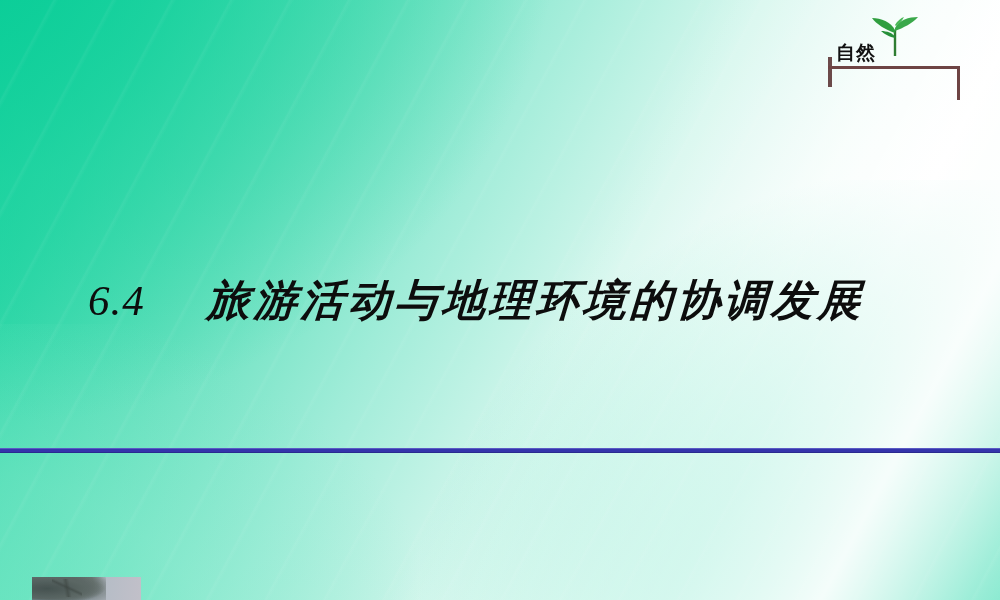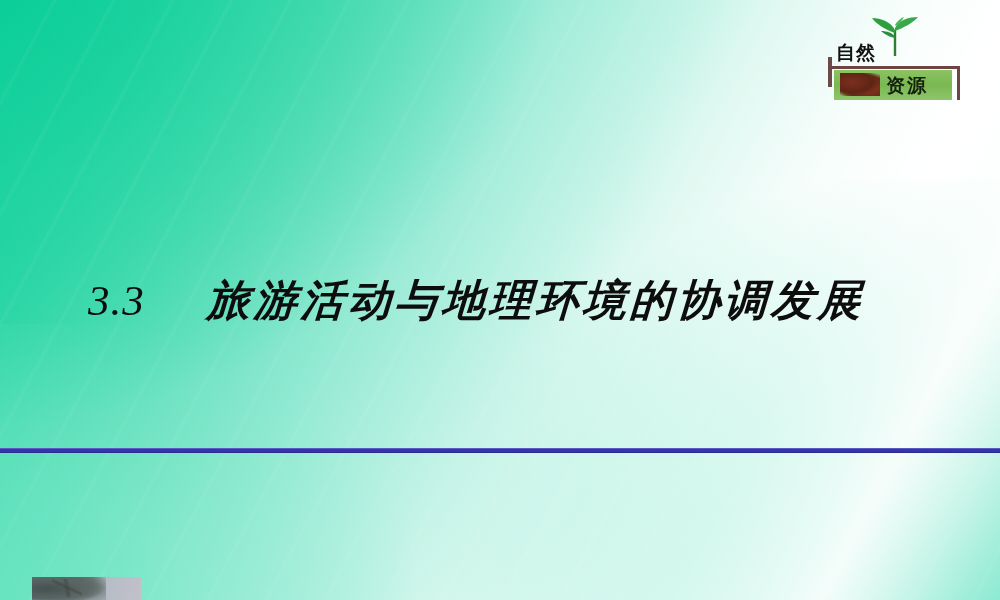--- a/index.html
+++ b/index.html
@@ -295,28 +295,24 @@
 
     <div class="logo-rule-top"></div>
 
     <div class="logo-top-row">
       <span class="logo-zi-ran">自然</span>
     </div>
 
     <div class="logo-hbar"></div>
     <div class="logo-vbar-right"></div>
 
-    <div class="logo-soil-box">
-      <div class="logo-soil-clump"></div>
-      <span class="logo-zi-yuan">资源</span>
-    </div>
   </div>
 
   <div class="title-row">
-    <span class="title-number">3.3</span>
+    <span class="title-number">6.4</span>
     <span class="title-text">旅游活动与地理环境的协调发展</span>
   </div>
 
   <div class="divider"></div>
 
   <div class="photo">
     <div class="photo-sky"></div>
     <div class="photo-foliage"></div>
     <div class="photo-branch"></div>
   </div>

